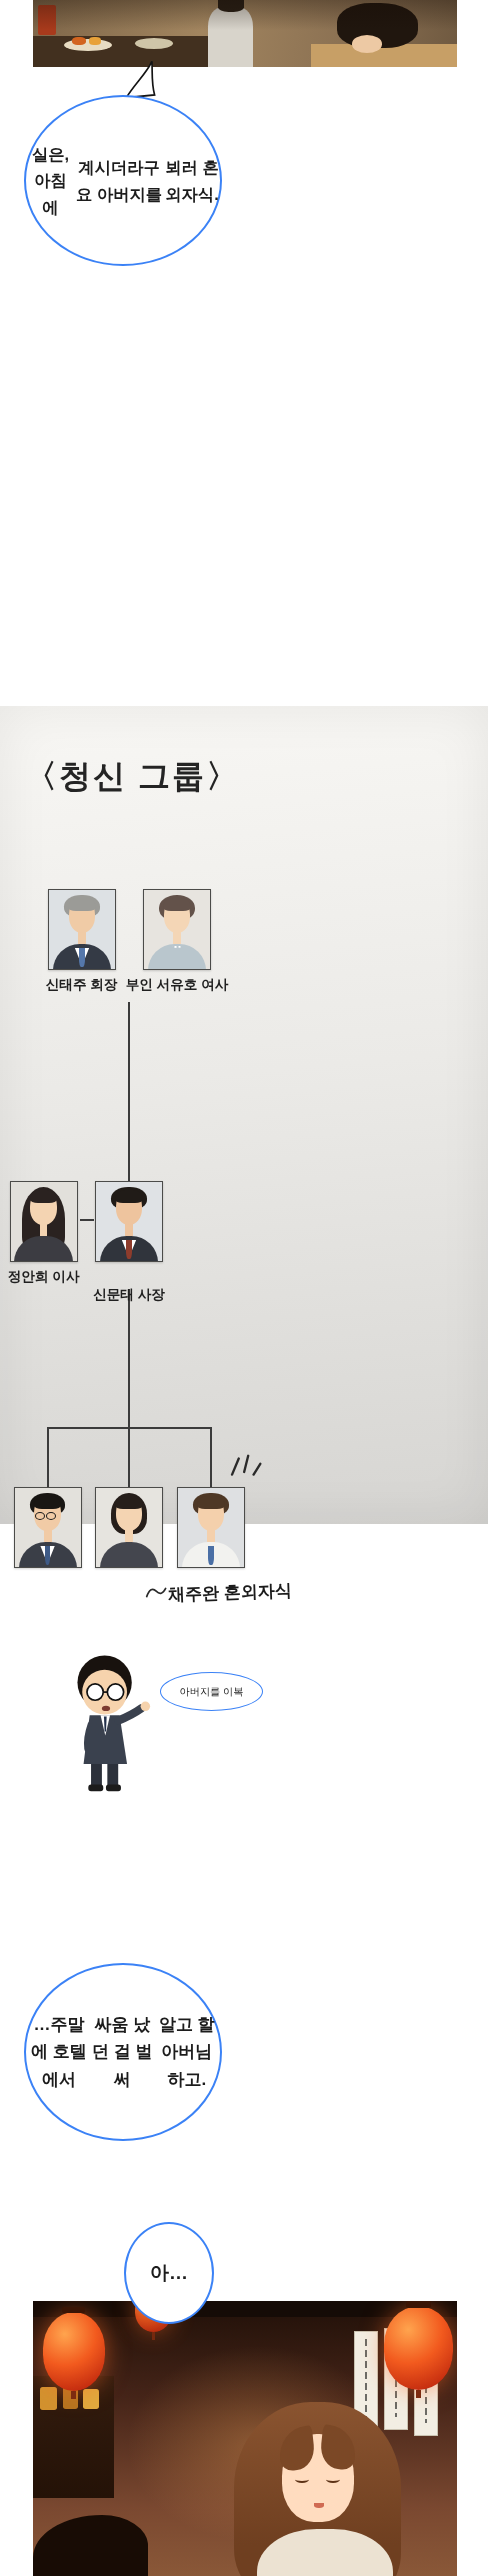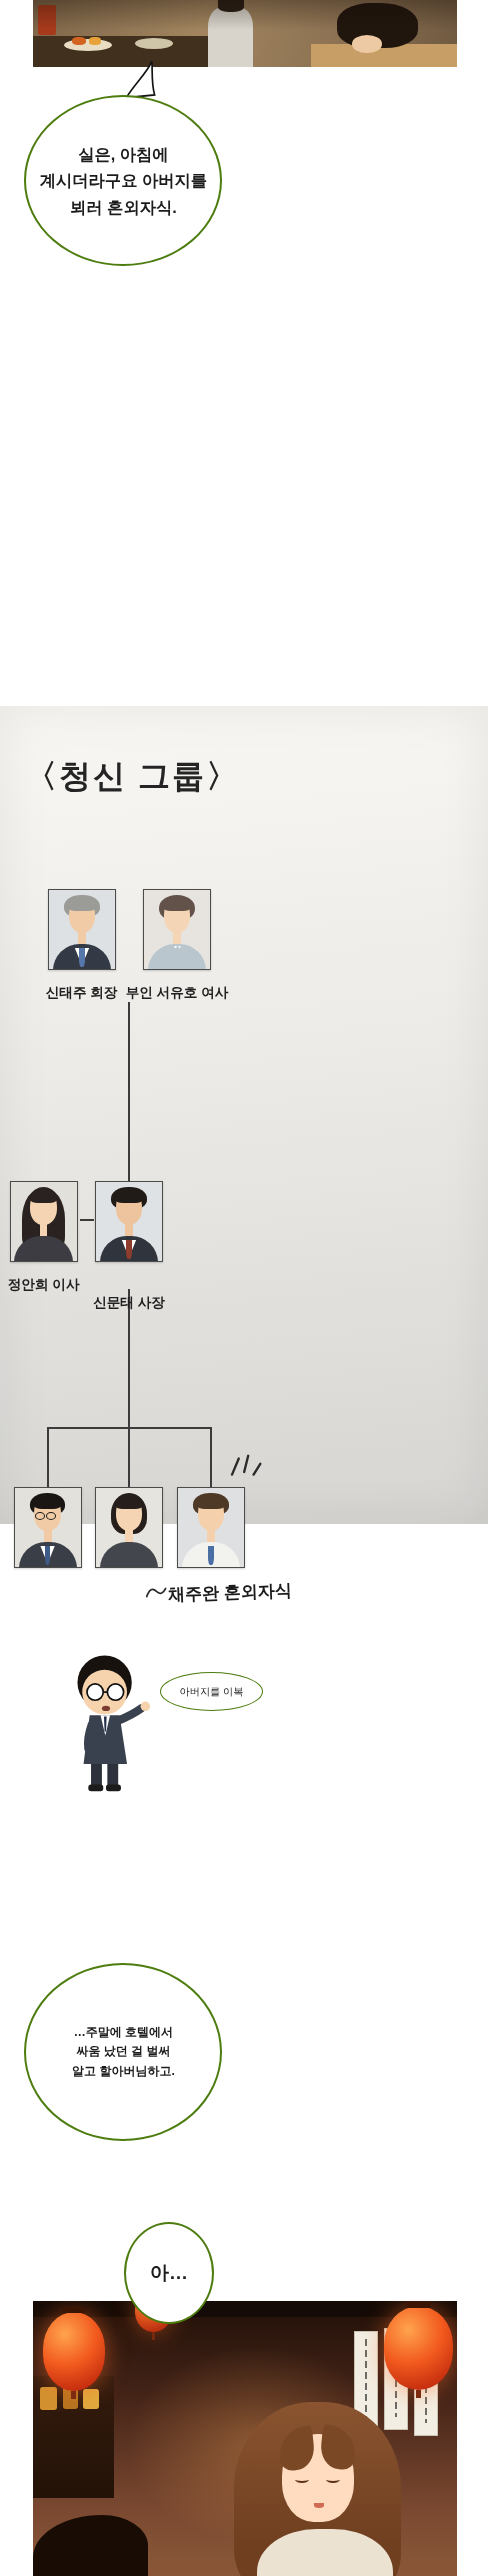--- a/index.html
+++ b/index.html
@@ -18,42 +18,42 @@
   .ts-food1{position:absolute;left:39px;bottom:22px;width:13.6px;height:8.1px;background:#d2641f;border-radius:40%;}
   .ts-food2{position:absolute;left:56px;bottom:22.4px;width:12.2px;height:7.5px;background:#e8a23a;border-radius:40%;}
   .ts-dish{position:absolute;left:102px;bottom:17.7px;width:38px;height:11px;background:#cfc5a8;border-radius:50%;}
   .ts-figure{position:absolute;left:175px;top:6.8px;width:45px;height:60px;background:#d8d4cb;border-radius:32% 32% 0 0;}
   .ts-figure-head{position:absolute;left:185px;top:0;width:26px;height:12.2px;background:#2a2016;border-radius:0 0 40% 40%;}
   .ts-table{position:absolute;right:0;bottom:0;width:146px;height:23px;background:#c79f66;}
   .ts-hair{position:absolute;left:304px;top:2.7px;width:81px;height:45px;background:#20160e;border-radius:42% 46% 40% 40%;}
   .ts-skin{position:absolute;left:319px;top:35px;width:30px;height:17.7px;background:#edc9a4;border-radius:50%;}
 
   
-  .bubble{position:absolute;background:#ffffff;border:2px solid #4d7c0f;border-radius:50%;
-    display:flex;flex-direction:column;align-items:center;justify-content:center;
+  .bubble{position:absolute;background:#ffffff;border:2px solid #3b82f6;border-radius:50%;
+    display:flex;flex-direction:row;align-items:center;justify-content:center;
     text-align:center;color:#1c1c1c;z-index:4;}
   .bubble1{left:24.4px;top:95px;width:198px;height:171px;font-size:16.3px;font-weight:700;line-height:1.62;}
   .tail1{position:absolute;left:121px;top:60px;z-index:3;}
-  .bubble2{left:24.4px;top:1963px;width:198px;height:178px;font-size:12px;font-weight:700;line-height:1.62;}
+  .bubble2{left:24.4px;top:1963px;width:198px;height:178px;font-size:17px;font-weight:700;line-height:1.62;}
   .bubble3{left:124px;top:2222px;width:90px;height:102px;font-size:19px;font-weight:700;z-index:6;}
   .chibi-bubble{left:160px;top:1672px;width:103px;height:39px;font-size:10.2px;font-weight:400;border-width:1.4px;z-index:3;}
 
   
   .tree-panel{position:absolute;left:0;top:706px;width:489px;height:818px;
     background:linear-gradient(175deg,#f8f7f4 0%,#ebeae7 45%,#d6d5d2 100%);
     box-shadow:inset 0 0 54px rgba(0,0,0,.07);}
   .tree-title{position:absolute;left:0;top:49px;width:265px;text-align:center;
     font-size:32px;font-weight:700;color:#242424;letter-spacing:2px;}
   .connector{position:absolute;background:#3b3b3b;}
   .connector.v{width:2px;}
   .connector.h{height:2px;}
   .portrait{position:absolute;width:68px;height:81px;border:1.4px solid #4b4b49;
     background:#ffffff;box-shadow:0 0.7px 2px rgba(0,0,0,.18);}
   .photo{position:relative;width:100%;height:100%;overflow:hidden;}
-  .member-label{position:absolute;width:136px;text-align:center;font-size:13.6px;font-weight:700;color:#202020;margin-top:8px;}
+  .member-label{position:absolute;width:136px;text-align:center;font-size:13.6px;font-weight:700;color:#202020;}
   .hand-label{position:absolute;width:190px;font-size:17px;font-weight:700;color:#1b1b1b;transform:rotate(-2deg);}
   .sparkle,.scribble{position:absolute;}
 
   
   .bust-hair-back{position:absolute;top:6%;left:23%;width:54%;border-radius:48% 48% 42% 42%;z-index:1;}
   .hair-short{height:30%;}
   .hair-updo{height:33%;border-radius:50% 50% 46% 46%;}
   .hair-long{top:6%;left:17%;width:66%;height:82%;border-radius:50% 50% 24% 24%;}
   .hair-bob{height:52%;border-radius:50% 50% 38% 38%;}
   .bust-neck{position:absolute;top:50%;left:44%;width:12%;height:18%;z-index:2;}

